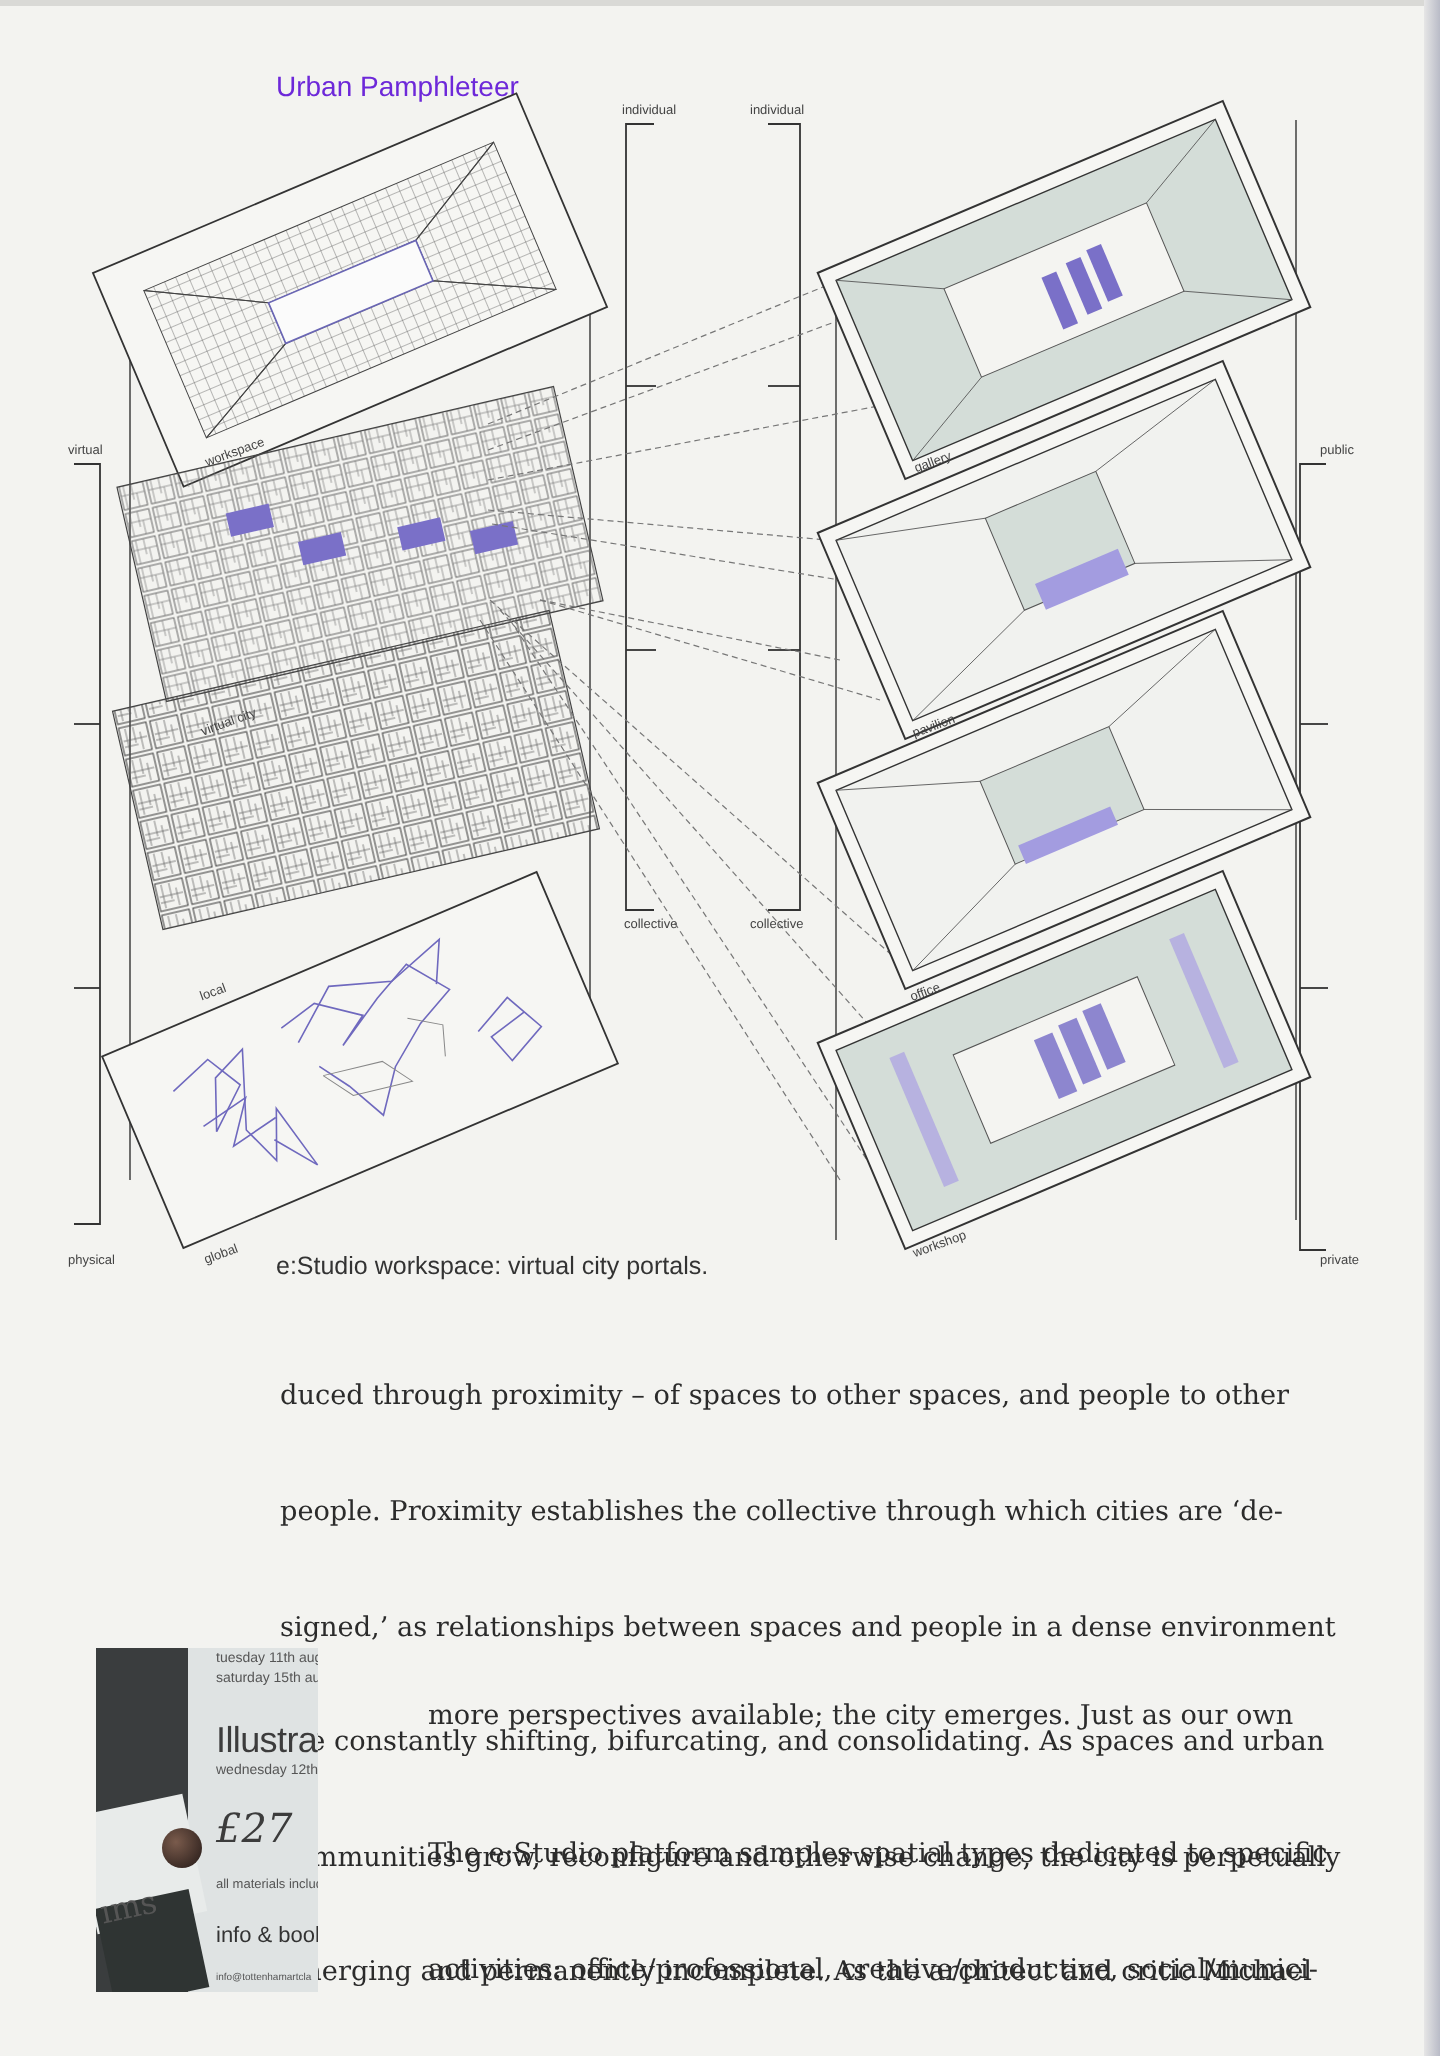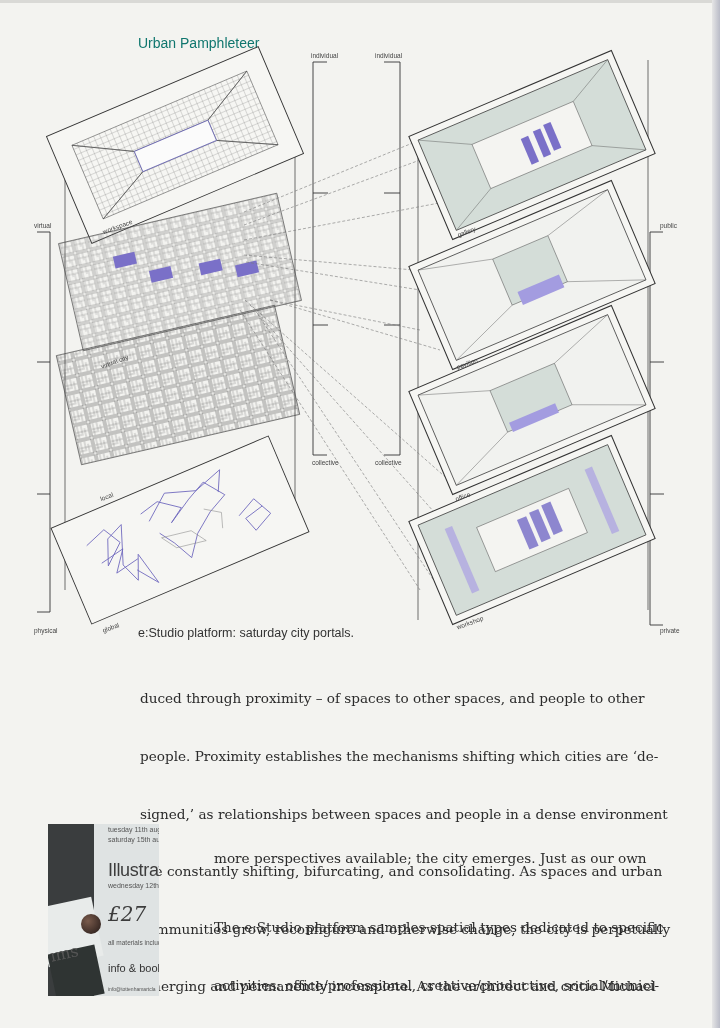--- a/index.html
+++ b/index.html
@@ -7,21 +7,21 @@
     width: 720px; height: 1028px; overflow: hidden;
     background: #f3f3f0;
     position: relative;
     font-family: "Liberation Sans", sans-serif;
     color: #2a2a2a;
   }
   .page { position: absolute; left: 0; top: 0; width: 720px; height: 1028px; }
   .spine { position: absolute; right: 0; top: 0; width: 8px; height: 1028px;
            background: linear-gradient(to right, #e6e6e6, #b9bbc7); }
   .topshade { position: absolute; left: 0; top: 0; width: 720px; height: 3px; background: #d9d9d6; }
-  .running-head { position: absolute; left: 138px; top: 35px; font-size: 14px; color: #0f766e; }
+  .running-head { position: absolute; left: 138px; top: 35px; font-size: 14px; color: #6d28d9; }
   .lbl { position: absolute; font-size: 6.5px; color: #444; }
   .figure-svg { position: absolute; left: 0; top: 0; }
   .caption { position: absolute; left: 138px; top: 626px; font-size: 12.5px; color: #333; }
   .body-text {
     position: absolute;
     font-family: "DejaVu Serif", serif;
     font-size: 13.6px; line-height: 19.2px; color: #2b2b2b;
     margin: 0; white-space: pre;
   }
   .ad {
@@ -204,25 +204,25 @@
 
   <span class="lbl" style="left:102px;top:223px;transform:rotate(-20deg);">workspace</span>
   <span class="lbl" style="left:100px;top:358px;transform:rotate(-20deg);">virtual city</span>
   <span class="lbl" style="left:100px;top:493px;transform:rotate(-20deg);">local</span>
   <span class="lbl" style="left:102px;top:624px;transform:rotate(-20deg);">global</span>
   <span class="lbl" style="left:457px;top:228px;transform:rotate(-20deg);">gallery</span>
   <span class="lbl" style="left:456px;top:360px;transform:rotate(-20deg);">pavilion</span>
   <span class="lbl" style="left:455px;top:493px;transform:rotate(-20deg);">office</span>
   <span class="lbl" style="left:456px;top:619px;transform:rotate(-20deg);">workshop</span>
 
-  <div class="caption">e:Studio platform: saturday city portals.</div>
+  <div class="caption">e:Studio workspace: virtual city portals.</div>
 
   <div class="body-text" style="left:140px;top:651px;">
     <div>duced through proximity – of spaces to other spaces, and people to other</div>
-    <div>people. Proximity establishes the mechanisms shifting which cities are ‘de-</div>
+    <div>people. Proximity establishes the collective through which cities are ‘de-</div>
     <div>signed,’ as relationships between spaces and people in a dense environment</div>
     <div>are constantly shifting, bifurcating, and consolidating. As spaces and urban</div>
     <div>communities grow, reconfigure and otherwise change, the city is perpetually</div>
     <div>emerging and permanently incomplete. As the architect and critic Michael</div>
     
     
   </div>
   <div class="body-text" style="left:214px;top:811px;">
     <div>more perspectives available; the city emerges. Just as our own</div>
   </div>

